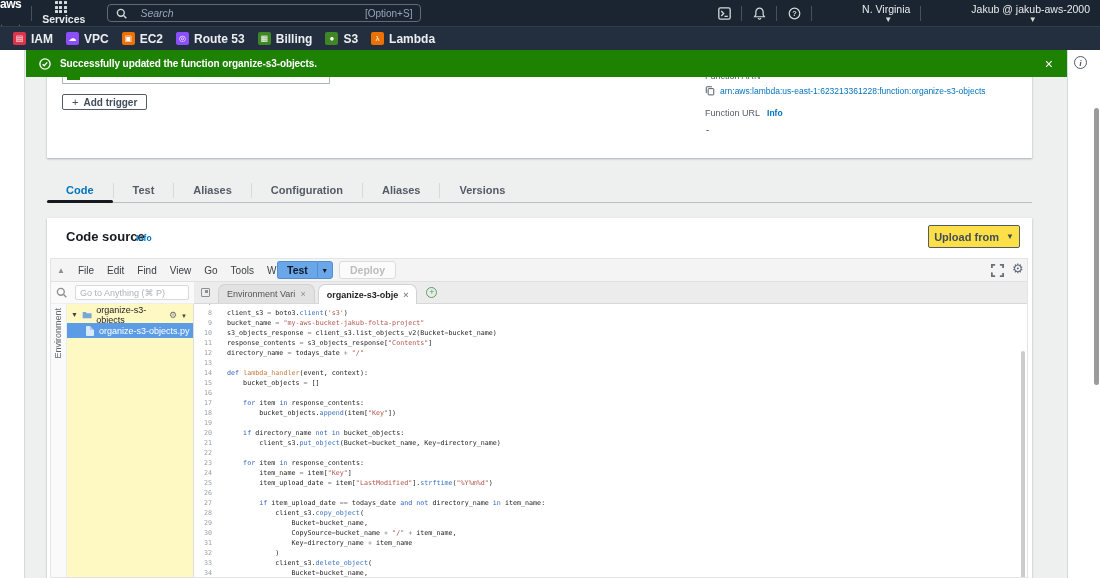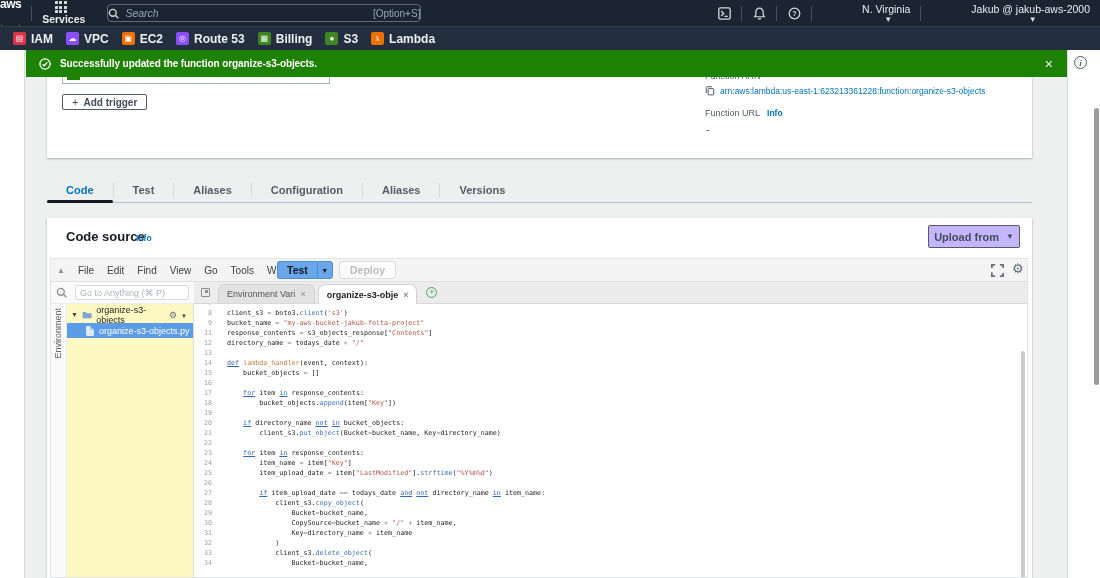--- a/index.html
+++ b/index.html
@@ -8,21 +8,21 @@
   #root { position:relative; width:1100px; height:578px; overflow:hidden; }
 
   
   #topnav { position:absolute; left:0; top:0; width:1100px; height:26px; background:#1b2532; display:flex; align-items:center; z-index:30; }
   .aws-logo { color:#fff; font-weight:bold; font-size:12px; letter-spacing:-.5px; position:relative; padding-bottom:18px; }
   .aws-logo::after { content:""; position:absolute; left:1px; right:1px; bottom:0; height:3px; border-bottom:2px solid #f90; border-radius:0 0 8px 8px; }
   .nav-divider { width:1px; height:15px; background:#46515e; margin:0 10px; }
   .grid-icon { display:inline-grid; grid-template-columns:repeat(3,3px); grid-gap:1.5px; margin-right:6px; }
   .grid-icon i { width:3px; height:3px; background:#d5dbdb; border-radius:.5px; }
   .nav-item { color:#e9ebed; font-size:10.5px; display:flex; align-items:center;flex-direction:column; }
-  #nav-search { position:relative; margin-left:22px; width:314px; height:18px; border:1px solid #5f6b7a; border-radius:4px; display:flex; align-items:center; padding:0 0; }
+  #nav-search { position:relative; margin-left:22px; width:314px; height:18px; border:1px solid #5f6b7a; border-radius:4px; display:flex; align-items:center; padding:0 8px;gap:7px; }
   #nav-search input { flex:1; background:transparent; border:none; outline:none; color:#d5dbdb; font-size:10.5px; font-style:italic; font-family:"Liberation Sans",sans-serif; }
   #nav-search input::placeholder { color:#95a5b8; }
   #search-shortcut { color:#95a5b8; font-size:10px; }
   #nav-right { margin-left:auto; display:flex; align-items:center; margin-right:10px; }
   .nav-ico { width:14px; height:14px; display:flex; align-items:center; justify-content:center; }
   .caret { font-size:8px; margin-left:4px; color:#d5dbdb; }
   .nav-bold { font-weight:normal; font-size:10.5px; color:#e9ebed;margin-left:40px; }
 
   
   #favbar { position:absolute; left:0; top:26px; width:1100px; height:24px; background:#232f3e; display:flex; align-items:center; z-index:30; border-top:1px solid #2e3c4e; }
@@ -64,21 +64,21 @@
   .main-tab { position:relative; height:25px; line-height:24px; padding:0 19px; font-size:11px; font-weight:bold; color:#545b64; cursor:pointer; }
   .main-tab.active { color:#0073bb; }
   .main-tab.active::after { content:""; position:absolute; left:0; right:0; bottom:0; height:3px; background:#16191f; border-radius:2px; }
   .tab-sep { width:1px; height:15px; background:#d5dbdb; }
   #maintabs-rule { position:absolute; left:47px; top:202px; width:985px; height:1px; background:#b6bec9; z-index:1; }
 
   
   #codesource-card { left:47px; top:218px; width:985px; height:360px; z-index:1; }
   #cs-title { position:absolute; left:19px; top:11px; font-size:13px; font-weight:bold; color:#16191f; }
   #cs-info { position:absolute; left:89px; top:15px; font-size:8.5px; font-weight:bold; color:#0073bb; cursor:pointer; }
-  #upload-btn { position:absolute; left:881px; top:7px; width:92px; height:23px; border:1px solid #545b64; border-radius:2px; background:#c4b5fd; font-size:11px; font-weight:bold; color:#414d5c; display:flex; align-items:center; justify-content:center; cursor:pointer; }
+  #upload-btn { position:absolute; left:881px; top:7px; width:92px; height:23px; border:1px solid #545b64; border-radius:2px; background:#fde047; font-size:11px; font-weight:bold; color:#414d5c; display:flex; align-items:center; justify-content:center; cursor:pointer; }
   #upload-btn .caret2 { font-size:8px; margin-left:7px; }
 
   
   #editor { position:absolute; left:3px; top:40px; width:978px; height:320px; border:1px solid #e2e4e6; background:#fff; }
   #menubar { position:absolute; left:0; top:0; width:100%; height:23px; background:#f4f4f4; border-bottom:1px solid #e0e0e0; display:flex; align-items:center; }
   #collapse-tri { color:#8a8f94; font-size:8px; margin-left:6px; }
   #menus { display:flex; margin-left:13px; }
   .menu-item { font-size:10px; color:#3c4043; margin-right:13px; cursor:pointer; }
   #test-split { position:absolute; left:226px; top:2px; height:18px; display:flex; cursor:pointer; }
   #test-main { background:#6ba6e8; border:1px solid #4f8fd6; border-right:none; border-radius:3px 0 0 3px; font-size:10.5px; font-weight:bold; color:#0d1926; padding:0 9px; display:flex; align-items:center; }
@@ -113,21 +113,21 @@
   #tree-file-row { position:absolute; left:0; top:19px; width:100%; height:15px; background:#5c9ce6; display:flex; align-items:center; cursor:pointer; }
   #file-icon { margin-left:19px; width:8px; height:10px; background:#d9eafc; border-radius:1px; position:relative; }
   #file-icon::after { content:""; position:absolute; right:0; top:0; border:2px solid #5c9ce6; border-left-color:#a9ccf0; border-bottom-color:#a9ccf0; }
   #tree-file-label { font-size:9px; color:#fff; margin-left:5px; }
 
   #codearea { position:absolute; left:143px; top:0; right:0; bottom:0; background:#fff; overflow:hidden; }
   #codelines { position:absolute; left:0; top:-6px; right:0; }
   .code-line { display:flex; height:10px; line-height:10px; font-family:"DejaVu Sans Mono",monospace; font-size:6.7px; white-space:pre; }
   .ln { width:26px; text-align:right; padding-right:8px; color:#9aa0a6; flex:0 0 auto; }
   .cd { margin-left:7px; }
-  .tk-n { color:#1f1f1f; } .tk-k { color:#3766c0;text-decoration:underline; } .tk-f { color:#3c76c2; }
+  .tk-n { color:#1f1f1f; } .tk-k { color:#3766c0; } .tk-f { color:#3c76c2; }
   .tk-s { color:#b3544a; } .tk-o { color:#7d7d7d; } .tk-d { color:#c57b42; }
   #ed-scrollbar { position:absolute; right:2px; top:47px; width:4px; height:230px; background:#ccc; border-radius:2px; }
 </style>
 </head>
 <body>
 
 <div id="root">
 
   <div id="topnav">
     <span class="aws-logo">aws</span>
@@ -351,20 +351,21 @@
           <div id="tree-file-row">
             <span id="file-icon"></span>
             <span id="tree-file-label">organize-s3-objects.py</span>
           </div>
         </div>
         <div id="codearea">
           <div id="codelines">
               <div class="code-line"><span class="ln">7</span><span class="cd"></span></div>
               <div class="code-line"><span class="ln">8</span><span class="cd"><span class="tk-n">client_s3 </span><span class="tk-o">=</span><span class="tk-n"> boto3.</span><span class="tk-f">client</span><span class="tk-n">(</span><span class="tk-s">'s3'</span><span class="tk-n">)</span></span></div>
               <div class="code-line"><span class="ln">9</span><span class="cd"><span class="tk-n">bucket_name </span><span class="tk-o">=</span><span class="tk-n"> </span><span class="tk-s">"my-aws-bucket-jakub-folta-project"</span></span></div>
+              <div class="code-line"><span class="ln">10</span><span class="cd"><span class="tk-n">s3_objects_response </span><span class="tk-o">=</span><span class="tk-n"> client_s3.list_objects_v2(Bucket</span><span class="tk-o">=</span><span class="tk-n">bucket_name)</span></span></div>
               <div class="code-line"><span class="ln">11</span><span class="cd"><span class="tk-n">response_contents </span><span class="tk-o">=</span><span class="tk-n"> s3_objects_response[</span><span class="tk-s">"Contents"</span><span class="tk-n">]</span></span></div>
               <div class="code-line"><span class="ln">12</span><span class="cd"><span class="tk-n">directory_name </span><span class="tk-o">=</span><span class="tk-n"> todays_date </span><span class="tk-o">+</span><span class="tk-n"> </span><span class="tk-s">"/"</span></span></div>
               <div class="code-line"><span class="ln">13</span><span class="cd"></span></div>
               <div class="code-line"><span class="ln">14</span><span class="cd"><span class="tk-k">def</span><span class="tk-n"> </span><span class="tk-d">lambda_handler</span><span class="tk-n">(event, context):</span></span></div>
               <div class="code-line"><span class="ln">15</span><span class="cd"><span class="tk-n">    bucket_objects </span><span class="tk-o">=</span><span class="tk-n"> []</span></span></div>
               <div class="code-line"><span class="ln">16</span><span class="cd"></span></div>
               <div class="code-line"><span class="ln">17</span><span class="cd"><span class="tk-n">    </span><span class="tk-k">for</span><span class="tk-n"> item </span><span class="tk-k">in</span><span class="tk-n"> response_contents:</span></span></div>
               <div class="code-line"><span class="ln">18</span><span class="cd"><span class="tk-n">        bucket_objects.</span><span class="tk-f">append</span><span class="tk-n">(item[</span><span class="tk-s">"Key"</span><span class="tk-n">])</span></span></div>
               <div class="code-line"><span class="ln">19</span><span class="cd"></span></div>
               <div class="code-line"><span class="ln">20</span><span class="cd"><span class="tk-n">    </span><span class="tk-k">if</span><span class="tk-n"> directory_name </span><span class="tk-k">not</span><span class="tk-n"> </span><span class="tk-k">in</span><span class="tk-n"> bucket_objects:</span></span></div>

